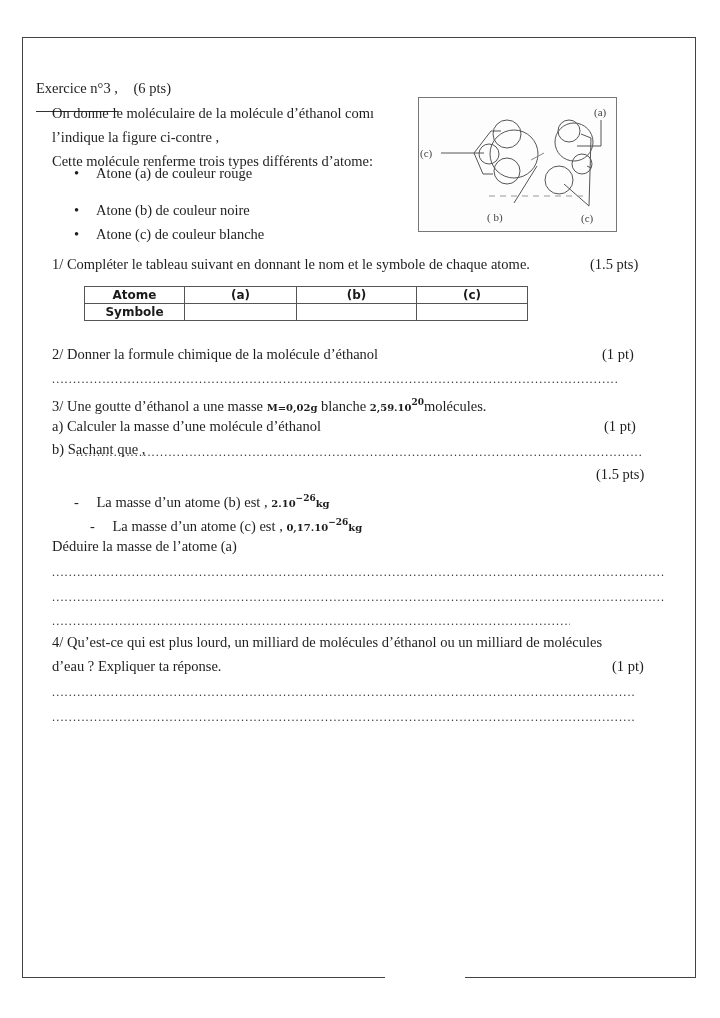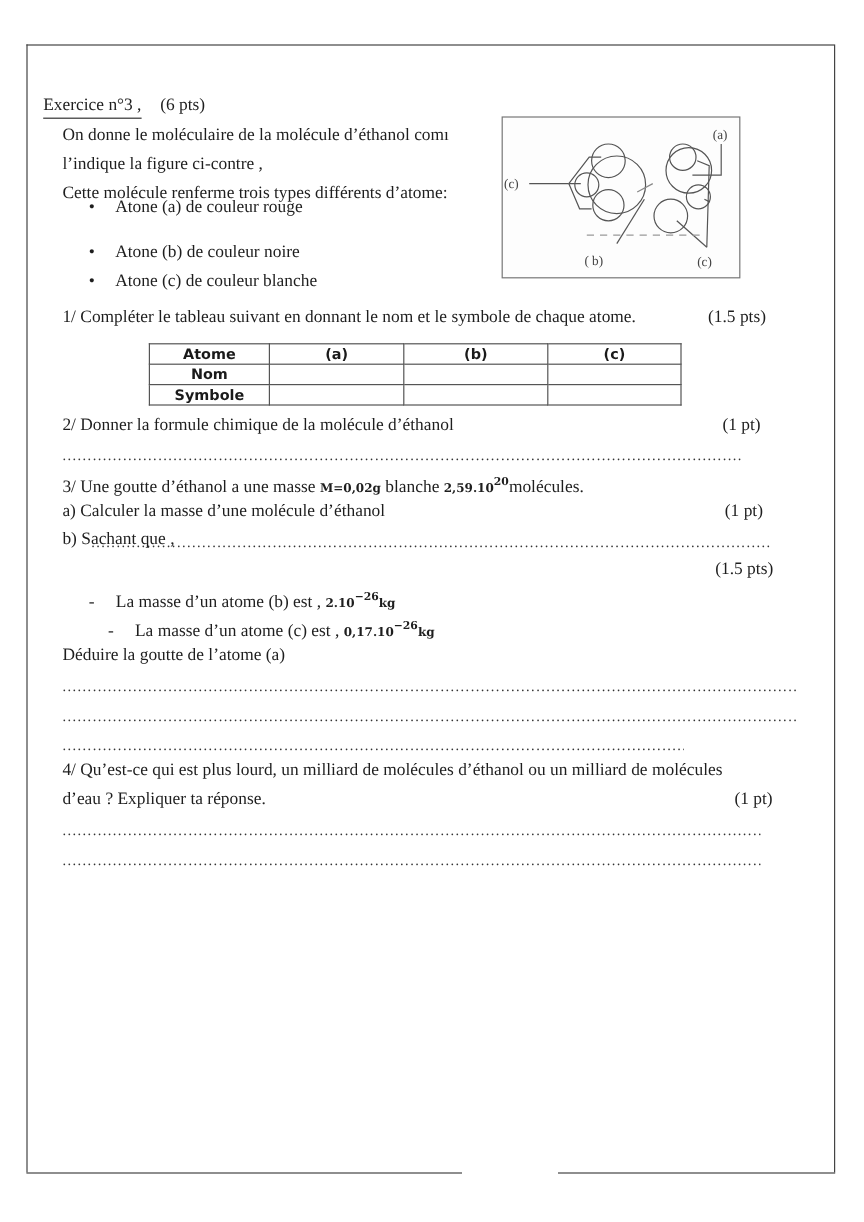--- a/index.html
+++ b/index.html
@@ -6,29 +6,29 @@
   body { width:720px; height:1018px; position:relative; overflow:hidden;
          font-family:"DejaVu Serif","Liberation Serif",serif; color:#1a1a1a; }
   .frame-top { position:absolute; left:22px; top:37px; width:673px; height:0; border-top:1.5px solid #444; }
   .frame-left { position:absolute; left:22px; top:37px; width:0; height:940px; border-left:1.5px solid #444; }
   .frame-right { position:absolute; left:695px; top:37px; width:0; height:940px; border-left:1.5px solid #444; }
   .frame-bot1 { position:absolute; left:22px; top:977px; width:363px; height:0; border-top:1.5px solid #444; }
   .frame-bot2 { position:absolute; left:465px; top:977px; width:231px; height:0; border-top:1.5px solid #444; }
 
   .t { position:absolute; white-space:nowrap; font-family:"Liberation Serif","DejaVu Serif",serif; font-size:14.5px; line-height:18px; color:#1e1e1e; }
   .heading { font-weight:normal; }
-  .heading .u { border-bottom:1.5px solid #333; padding-bottom:2px; }
+  .heading .u { border-bottom:1.5px solid #333; padding-bottom:15px; }
   .b { font-weight:bold; font-family:"DejaVu Serif",serif; font-size:10px; }
   sup { font-size:9px; font-weight:bold; font-family:"DejaVu Serif",serif; }
   .bullet::before { content:"•"; position:absolute; left:-22px; }
   .dots { position:absolute; overflow:hidden; white-space:nowrap; color:#333; font-size:12px; letter-spacing:1.2px; line-height:12px; font-family:"Liberation Serif",serif; }
 
   .fig { position:absolute; left:418px; top:97px; width:197px; height:133px; border:1px solid #777; background:#fdfdfd; }
 
-  table.atoms { position:absolute; left:84px; top:286px; border-collapse:collapse; font-family:"DejaVu Sans","Liberation Sans",sans-serif; font-size:12px; font-weight:bold;margin-left:40px; }
+  table.atoms { position:absolute; left:84px; top:286px; border-collapse:collapse; font-family:"DejaVu Sans","Liberation Sans",sans-serif; font-size:12px; font-weight:bold; }
   table.atoms td { border:1px solid #555; height:16px; padding:0; text-align:center; line-height:16px; }
 </style>
 </head>
 <body>
 
 <div class="frame-top"></div>
 <div class="frame-left"></div>
 <div class="frame-right"></div>
 <div class="frame-bot1"></div>
 <div class="frame-bot2"></div>
@@ -89,26 +89,20 @@
 
 <table class="atoms">
   <tbody>
       <tr>
     <td style="width:99px;">Atome</td>
     <td style="width:111px;">(a)</td>
     <td style="width:119px;">(b)</td>
     <td style="width:110px;">(c)</td>
   </tr>
   <tr>
-    <td>Nom</td>
-    <td></td>
-    <td></td>
-    <td></td>
-  </tr>
-  <tr>
     <td>Symbole</td>
     <td></td>
     <td></td>
     <td></td>
   </tr>
 </tbody>
   </table>
 
 <div class="t" style="left:52px; top:345px;">2/ Donner la formule chimique de la molécule d’éthanol</div>
 <div class="t" style="left:602px; top:345px;">(1 pt)</div>
@@ -125,21 +119,21 @@
 <div class="t" style="left:596px; top:465px;">(1.5 pts)</div>
 
 <div class="t" style="left:74px; top:489px;">
   <span>-</span>
   <span style="margin-left:14px;">La masse d’un atome (b) est , </span><span class="b">2.10</span><sup>−26</sup><span class="b">kg</span>
 </div>
 <div class="t" style="left:90px; top:513px;">
   <span>-</span>
   <span style="margin-left:14px;">La masse d’un atome (c) est , </span><span class="b">0,17.10</span><sup>−26</sup><span class="b">kg</span>
 </div>
-<div class="t" style="left:52px; top:537px;">Déduire la goutte de l’atome (a)</div>
+<div class="t" style="left:52px; top:537px;">Déduire la masse de l’atome (a)</div>
 
 <div class="dots" style="left:52px; top:566px; width:612px;">......................................................................................................................................................................</div>
 <div class="dots" style="left:52px; top:591px; width:612px;">......................................................................................................................................................................</div>
 <div class="dots" style="left:52px; top:615px; width:518px;">......................................................................................................................................................................</div>
 
 <div class="t" style="left:52px; top:633px;">4/ Qu’est-ce qui est plus lourd, un milliard de molécules d’éthanol ou un milliard de molécules</div>
 <div class="t" style="left:52px; top:657px;">d’eau ? Expliquer ta réponse.</div>
 <div class="t" style="left:612px; top:657px;">(1 pt)</div>
 <div class="dots" style="left:52px; top:686px; width:582px;">......................................................................................................................................................................</div>
 <div class="dots" style="left:52px; top:711px; width:582px;">......................................................................................................................................................................</div>

